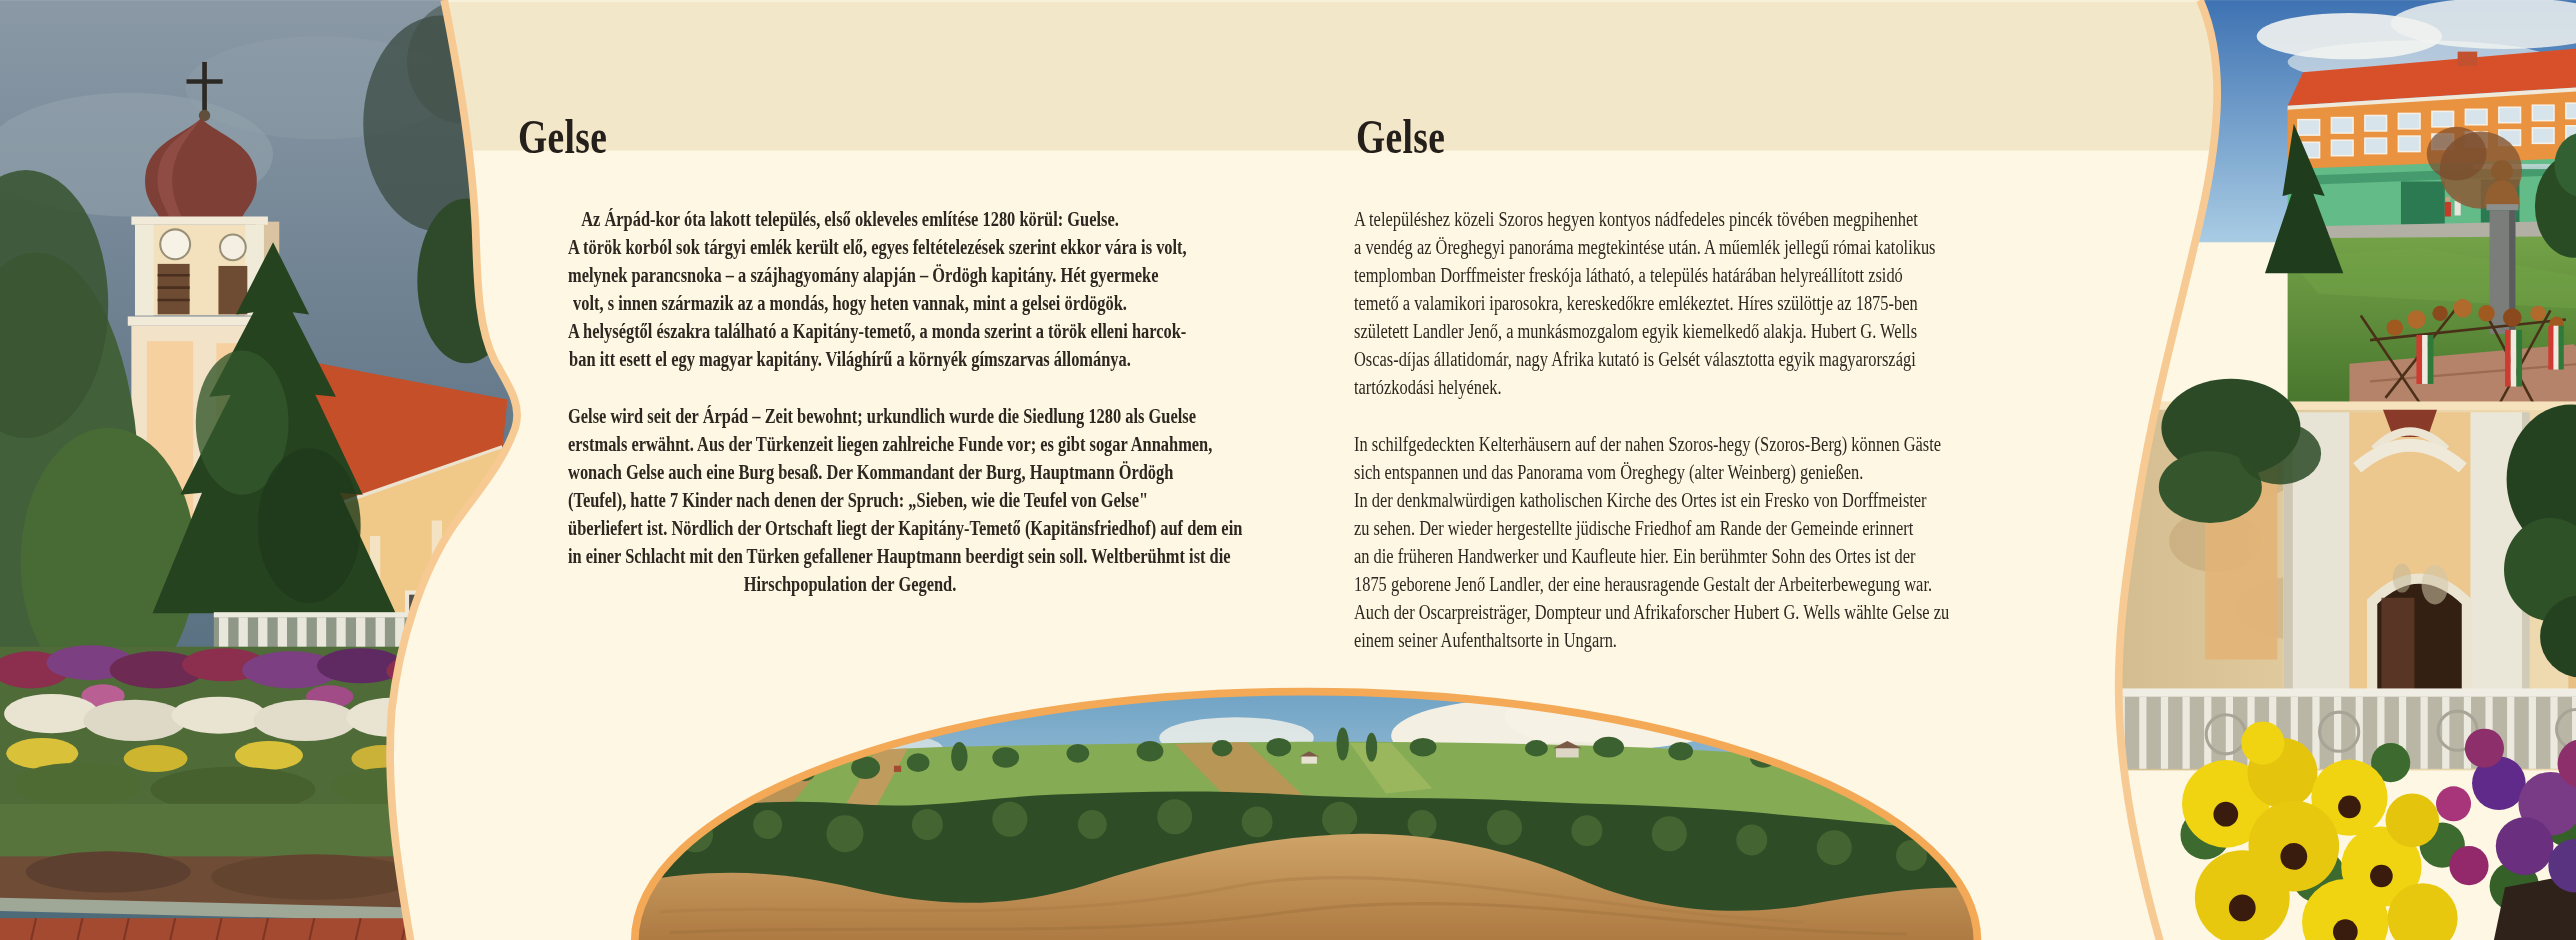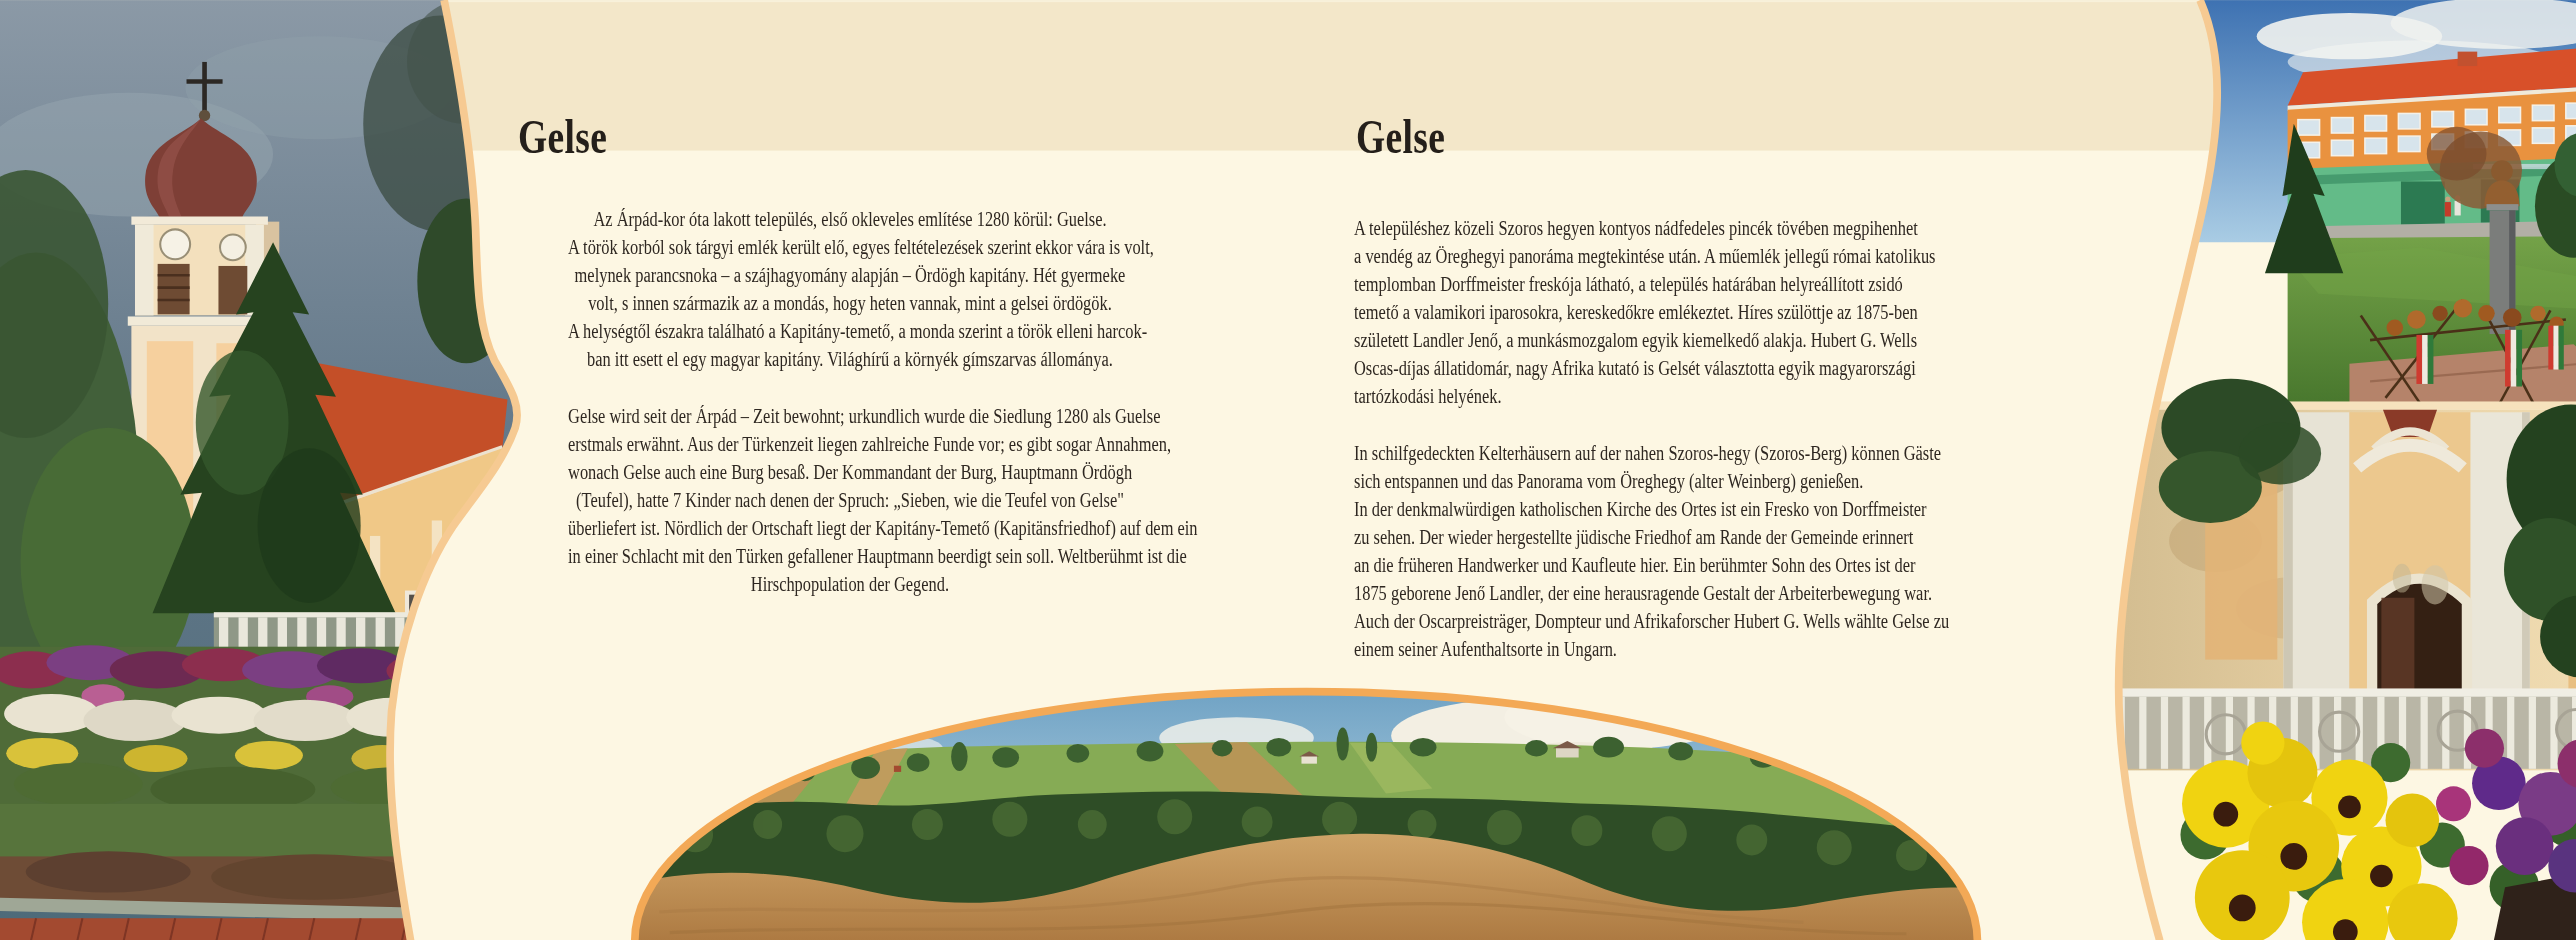--- a/index.html
+++ b/index.html
@@ -5,23 +5,23 @@
   html,body{margin:0;padding:0;background:#fdf7e3;}
   body{width:2588px;height:941px;overflow:hidden;}
   .poster{position:relative;width:2588px;height:941px;font-family:"Liberation Serif",serif;}
   svg.scene{position:absolute;left:0;top:0;}
   .heading{position:absolute;font-weight:bold;font-size:48px;line-height:48px;color:#241f1a;
            transform:scaleX(0.78);transform-origin:0 0;white-space:nowrap;letter-spacing:0.5px;}
   #heading-left{left:518px;top:81px;}
   #heading-right{left:1356px;top:81px;}
   .col{position:absolute;color:#2e2721;font-size:21.6px;line-height:28px;}
   .col .line{white-space:nowrap;height:28px;}
-  #col-left{left:479px;top:205px;width:742px;}
+  #col-left{left:479px;top:205px;width:742px;font-weight:bold;}
   #col-left .textblock{transform:scaleX(0.76);transform-origin:50% 0;text-align:center;}
-  #col-right{left:1354px;top:214px;width:773px;}
+  #col-right{left:1354px;top:205px;width:773px;}
   #col-right .textblock{transform:scaleX(0.76);transform-origin:0 0;text-align:left;}
   .textblock.second{margin-top:29px;}
 </style>
 </head>
 <body>
 
 <div class="poster">
 
 <svg class="scene" width="2588" height="941" viewBox="0 0 5023 1826">
   <defs>

